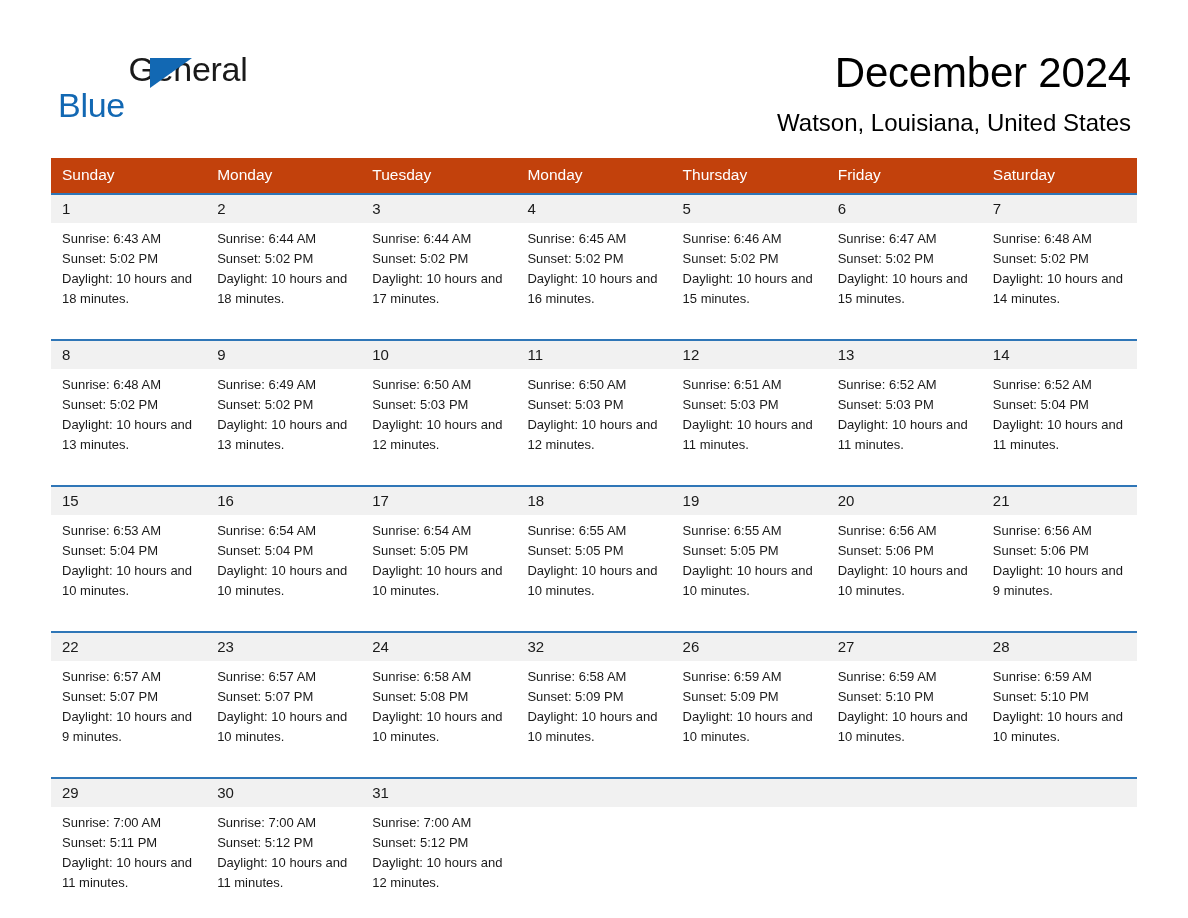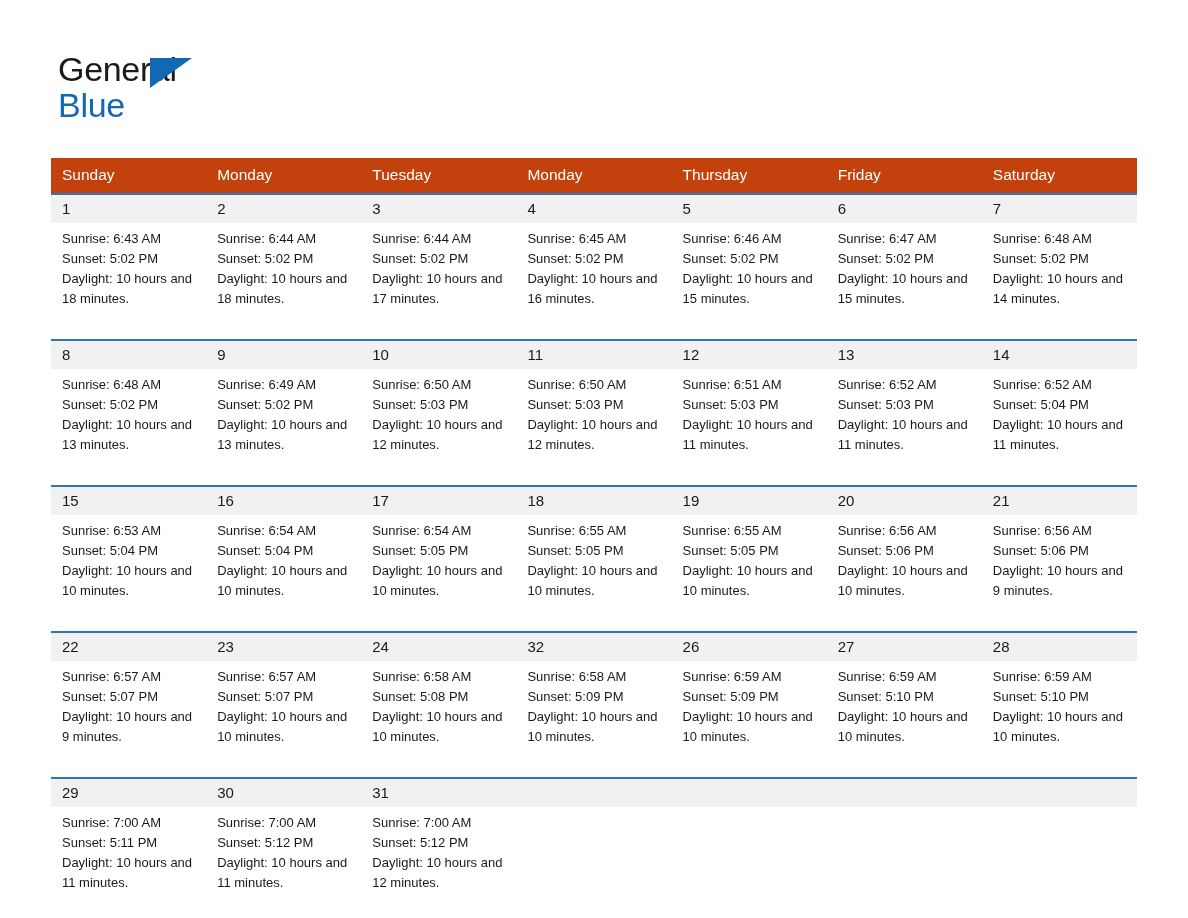--- a/index.html
+++ b/index.html
@@ -36,20 +36,21 @@
     line-height: 1;
   }
   .logo-row1 {
     position: relative;
     display: block;
     font-size: 34px;
     letter-spacing: -0.3px;
     color: #1a1a1a;
     font-weight: 400;
     height: 38px;
+    text-align: center;
   }
   .logo-tri {
     position: absolute;
     left: 92px;
     top: 6px;
     width: 0;
     height: 0;
     border-left: 42px solid #1268b3;
     border-bottom: 30px solid transparent;
   }
@@ -146,20 +147,24 @@
 </head>
 <body>
 
 <div class="page">
 
   <div class="header">
     <div class="logo">
       <span class="logo-row1">General</span>
       <span class="logo-tri"></span>
       <span class="logo-row2">Blue</span>
+    </div>
+    <div class="title-block">
+      <div class="cal-title">December 2024</div>
+      <div class="cal-subtitle">Watson, Louisiana, United States</div>
     </div>
   </div>
 
   <div class="cal-wrap">
     <table class="calendar">
       <thead>
         <tr>
           <th>Sunday</th>
           <th>Monday</th>
           <th>Tuesday</th>

